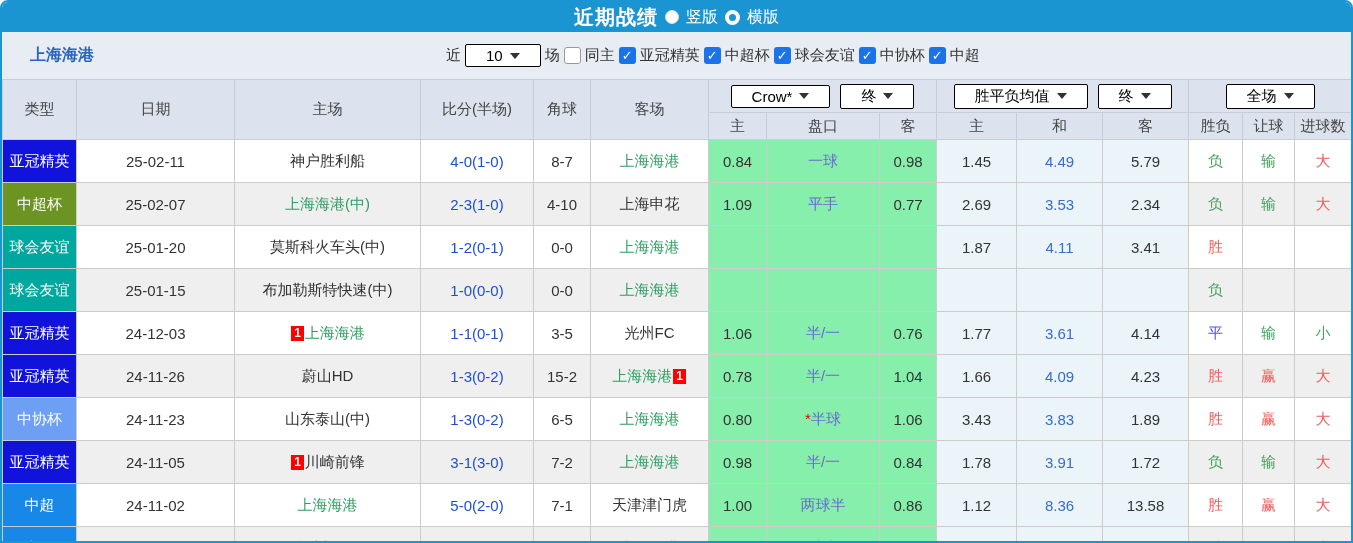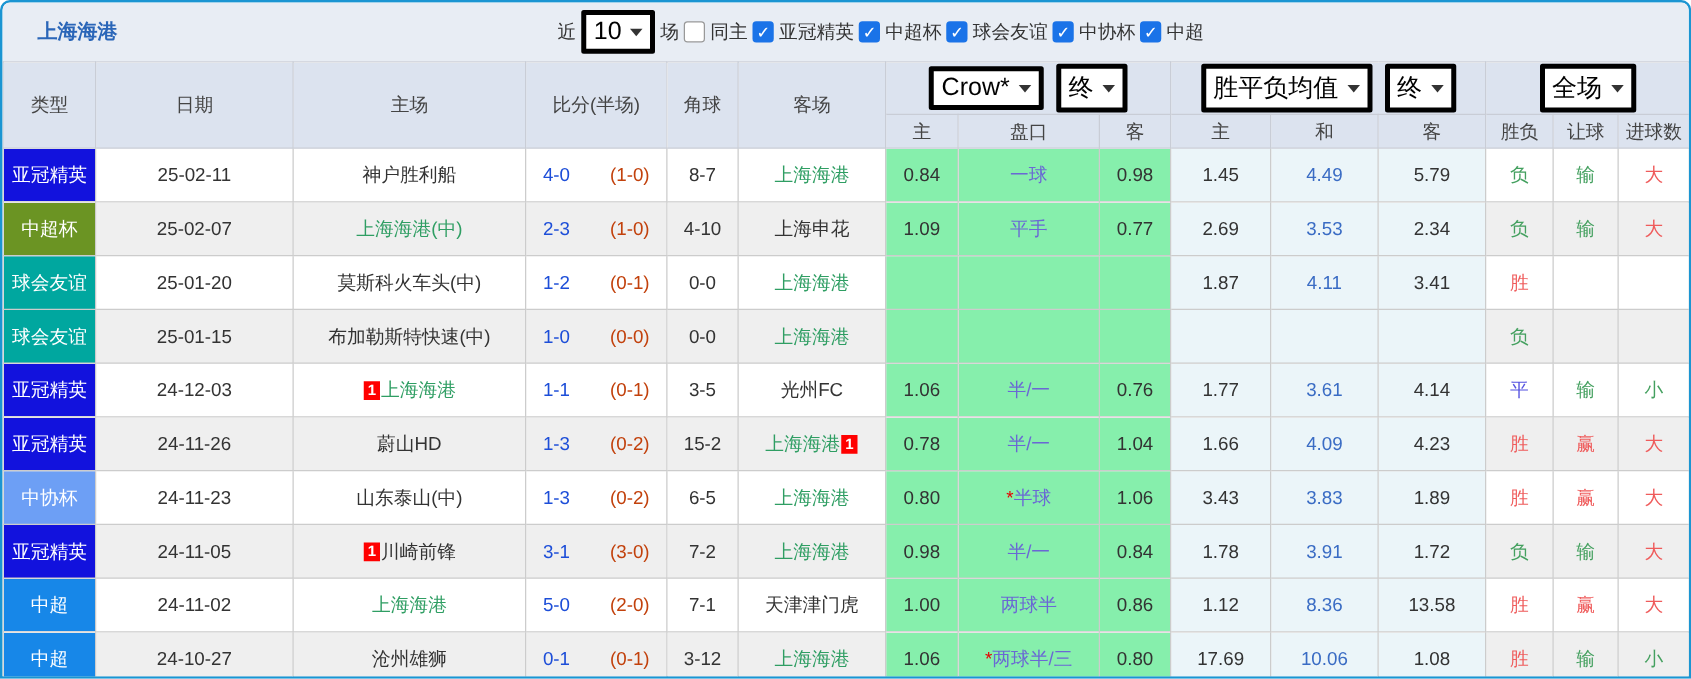--- a/index.html
+++ b/index.html
@@ -7,53 +7,60 @@
   .page{width:1353px;height:543px;box-sizing:border-box;border:2px solid #1b95d2;border-radius:8px 8px 0 0;overflow:hidden;background:#fff;}
   .topbar{height:30px;background:#1b95d2;display:flex;align-items:center;justify-content:center;gap:7px;color:#fff;}
   .topbar .title{font-size:20px;font-weight:bold;letter-spacing:1px;}
   .radio{display:inline-block;border-radius:50%;box-sizing:border-box;}
   .radio.filled{width:14px;height:14px;background:#fff;border:1px solid #e0e0e0;}
   .radio.empty{width:15px;height:15px;background:transparent;border:4px solid #fff;}
   .topbar .rlabel{font-size:16px;}
   .filterbar{height:47px;background:#e8edf4;display:flex;align-items:center;font-size:15px;color:#333;}
   .teamname{margin-left:28px;color:#2a66b8;font-weight:bold;font-size:16px;}
   .filters{display:flex;align-items:center;gap:4px;margin-left:352px;}
-  .sel{display:inline-flex;align-items:center;gap:7px;background:#fff;border:4px solid #000000;border-radius:2px;padding:2px 6px;font-size:20px;color:#000;cursor:pointer;white-space:nowrap;}
+  .sel{display:inline-flex;align-items:center;gap:7px;background:#fff;border:1px solid #000000;border-radius:2px;padding:2px 20px;font-size:15px;color:#000;cursor:pointer;white-space:nowrap;}
   .caret{width:0;height:0;border-left:5px solid transparent;border-right:5px solid transparent;border-top:6px solid #333;}
   .cb{width:17px;height:17px;border-radius:3px;background:#1a73e8;color:#fff;display:inline-flex;align-items:center;justify-content:center;font-size:13px;font-weight:bold;cursor:pointer;flex:none;}
   .cb::after{content:"\2713";}
   .cb.off{background:#fff;border:1px solid #999;box-sizing:border-box;}
   .cb.off::after{content:"";}
   table{border-collapse:collapse;table-layout:fixed;width:1349px;}
   th,td{border:1px solid #c9cdd6;text-align:center;overflow:hidden;white-space:nowrap;}
   thead th{background:#dce3ef;color:#444;font-weight:normal;font-size:15px;}
   thead tr.selrow th{height:30px;}
   thead tr.subrow th{height:24px;}
   .selwrap{display:flex;align-items:center;justify-content:center;gap:10px;}
   tbody td{height:40px;font-size:15px;color:#333;background:#fff;border-color:#ccc;}
   tbody tr.alt td:not(.c-cream):not(.c-blue){background:#efefef;}
   td.c-cream{background:#86efac;}
   td.c-blue{background:#ebf5f9;}
   td.typecell{color:#fff;font-size:15px;}
   .green{color:#2f9e63;}
   .score{color:#1d4ed8;}
-  .half{color:#c2410c;padding-left:32px;}
+  .half{color:#1d4ed8;}
   .handicap{color:#6a68d4;}
   .avgdraw{color:#3a6cc4;margin-left:20px;}
   .badge{display:none;background:#ff0000;color:#fff;font-size:12px;font-weight:bold;line-height:15px;padding:0 3px;margin:0 1px;vertical-align:1px;}
   .badge.show{display:inline-block;}
   .star{display:none;color:#e60000;}
   .star.show{display:inline;}
   .teamlink{cursor:pointer;}
 </style>
 </head>
 <body>
 
 <div class="page">
 
+  <div class="topbar">
+    <span class="title">近期战绩</span>
+    <span class="radio filled"></span>
+    <span class="rlabel">竖版</span>
+    <span class="radio empty"></span>
+    <span class="rlabel">横版</span>
+  </div>
 
   <div class="filterbar">
     <span class="teamname">上海海港</span>
     <div class="filters">
       <span>近</span>
       <span class="sel">
           <span>10</span>
           <span class="caret"></span>
         </span>
       <span>场</span>

